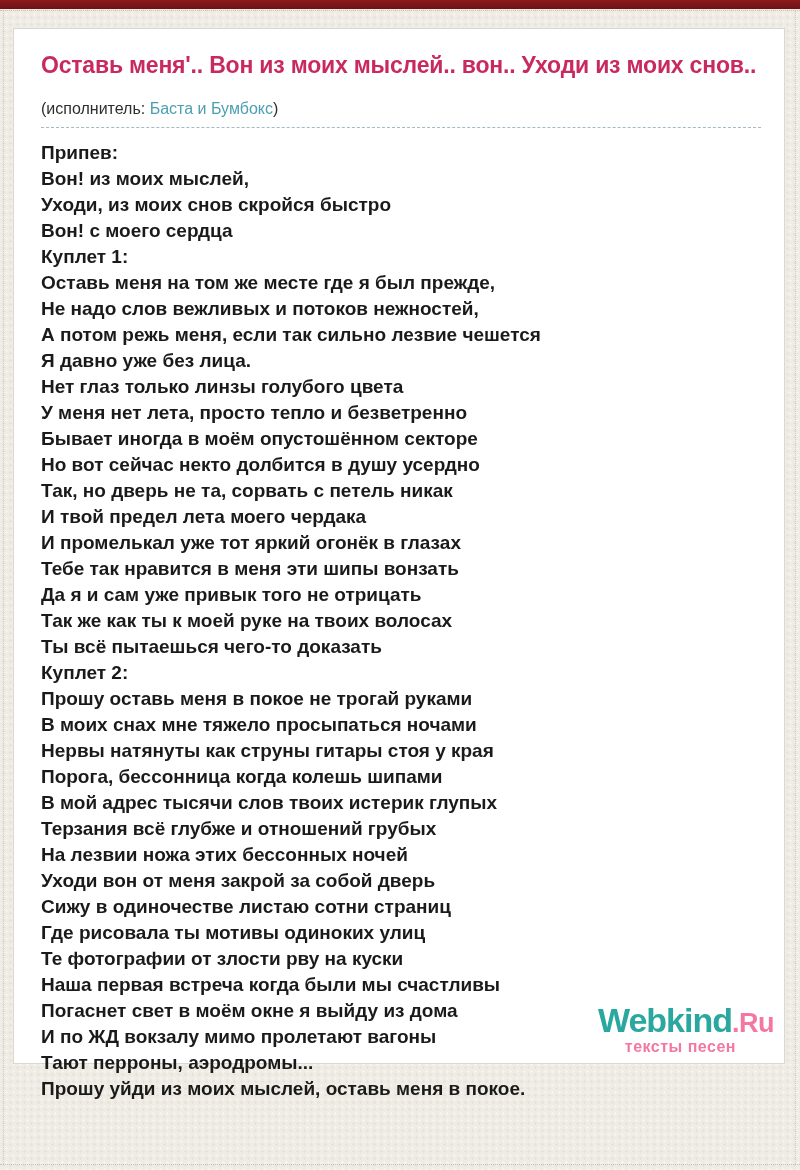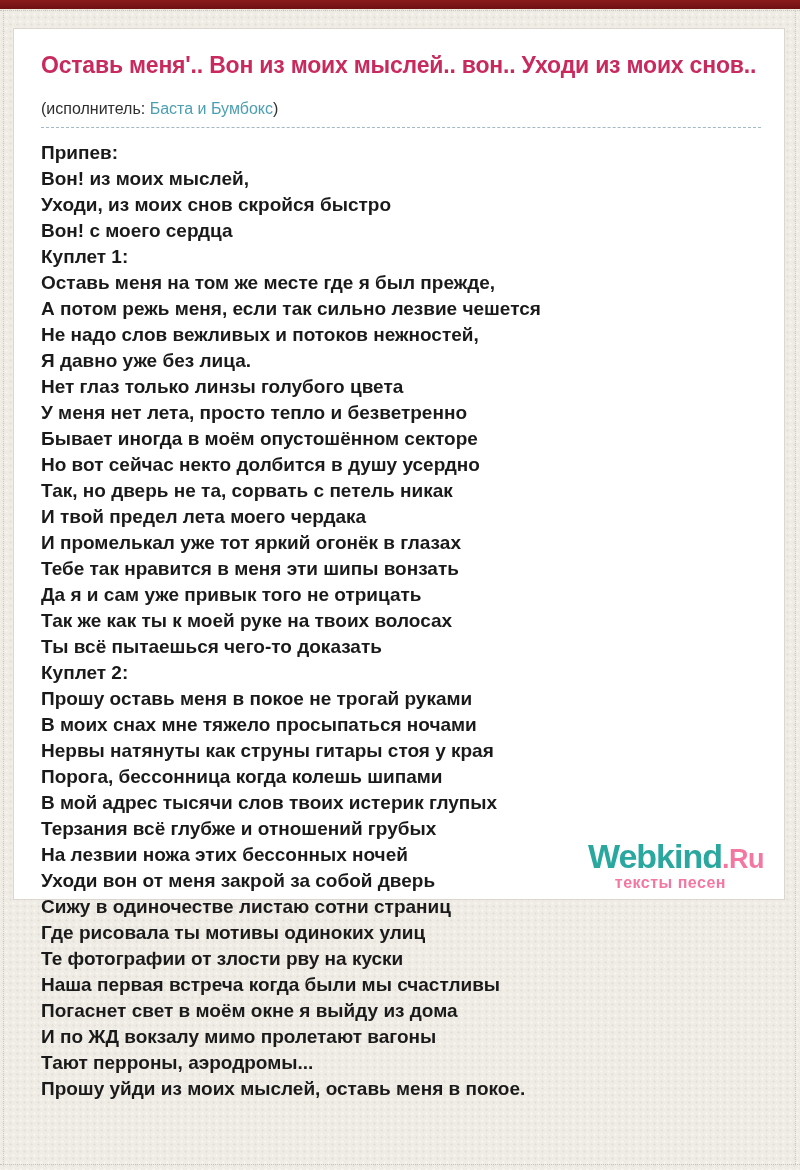--- a/index.html
+++ b/index.html
@@ -19,21 +19,21 @@
     background:linear-gradient(#8a1b1d,#6f1013);
   }
   
   .edge{position:absolute;pointer-events:none;}
   .edge.top{left:0;top:10px;width:800px;height:0;border-top:1px dotted #c8c3ba;}
   .edge.bottom{left:0;top:1164px;width:800px;height:0;border-top:1px dotted #c8c3ba;}
   .edge.left{left:3px;top:10px;height:1154px;width:0;border-left:1px dotted #cfcac2;}
   .edge.right{left:795px;top:10px;height:1154px;width:0;border-left:1px dotted #cfcac2;}
   
   .card{
-    position:absolute;left:13px;top:28px;width:772px;height:872px;
+    position:absolute;left:13px;top:28px;width:772px;height:1036px;
     background:#ffffff;border:1px solid #dbd7d0;box-sizing:border-box;
     padding:0 25px 0 27px;
   }
   .title{
     margin:22px 0 0 0;
     font-size:23px;line-height:28px;font-weight:bold;
     color:#c82a5e;letter-spacing:-0.2px;white-space:nowrap;
   }
   .artist-line{
     margin-top:20px;font-size:16px;line-height:20px;color:#2e2e2e;
@@ -42,21 +42,21 @@
   .sep{
     margin-top:8px;height:0;border-top:1px dashed #a3bac4;width:720px;
   }
   .lyrics{
     margin-top:12px;
     font-size:19px;line-height:26px;font-weight:bold;color:#1a1a1a;
   }
   .lyric-line{white-space:nowrap;}
   
   .logo{
-    position:absolute;right:20px;bottom:8px;text-align:right;cursor:pointer;
+    position:absolute;right:10px;bottom:8px;text-align:right;cursor:pointer;
     line-height:1;
   }
   .logo .name{font-size:34px;font-weight:bold;color:#2aa79e;letter-spacing:-1px;}
   .logo .domain{font-size:27px;font-weight:bold;color:#f477a2;letter-spacing:-0.5px;}
   .logo .tagline{
     margin-top:2px;padding-right:38px;
     font-size:16px;font-weight:bold;color:#f477a2;letter-spacing:0.5px;
   }
 </style>
 </head>
@@ -76,22 +76,22 @@
 
   <div class="sep"></div>
 
   <div class="lyrics">
       <div class="lyric-line">Припев:</div>
       <div class="lyric-line">Вон! из моих мыслей,</div>
       <div class="lyric-line">Уходи, из моих снов скройся быстро</div>
       <div class="lyric-line">Вон! с моего сердца</div>
       <div class="lyric-line">Куплет 1:</div>
       <div class="lyric-line">Оставь меня на том же месте где я был прежде,</div>
+      <div class="lyric-line">Не надо слов вежливых и потоков нежностей,</div>
       <div class="lyric-line">А потом режь меня, если так сильно лезвие чешется</div>
-      <div class="lyric-line">Не надо слов вежливых и потоков нежностей,</div>
       <div class="lyric-line">Я давно уже без лица.</div>
       <div class="lyric-line">Нет глаз только линзы голубого цвета</div>
       <div class="lyric-line">У меня нет лета, просто тепло и безветренно</div>
       <div class="lyric-line">Бывает иногда в моём опустошённом секторе</div>
       <div class="lyric-line">Но вот сейчас некто долбится в душу усердно</div>
       <div class="lyric-line">Так, но дверь не та, сорвать с петель никак</div>
       <div class="lyric-line">И твой предел лета моего чердака</div>
       <div class="lyric-line">И промелькал уже тот яркий огонёк в глазах</div>
       <div class="lyric-line">Тебе так нравится в меня эти шипы вонзать</div>
       <div class="lyric-line">Да я и сам уже привык того не отрицать</div>

